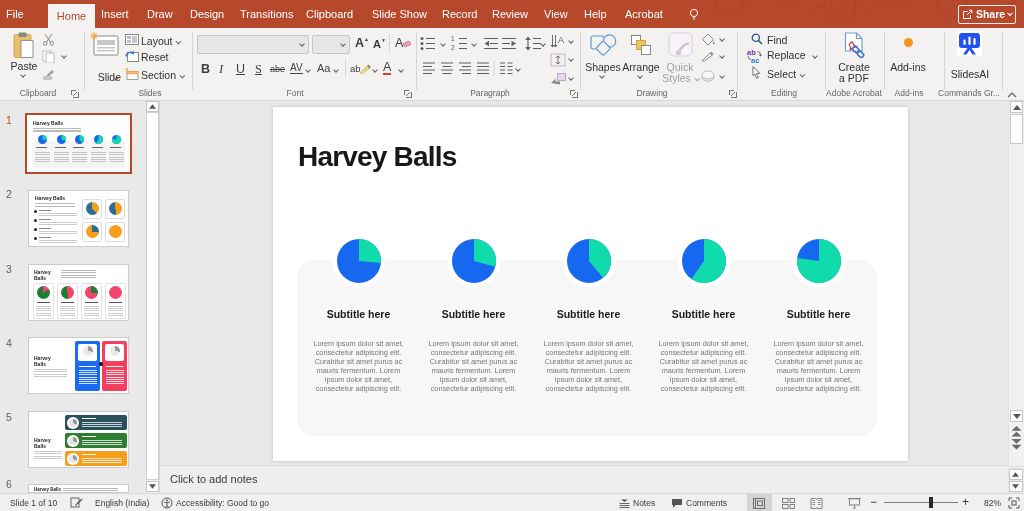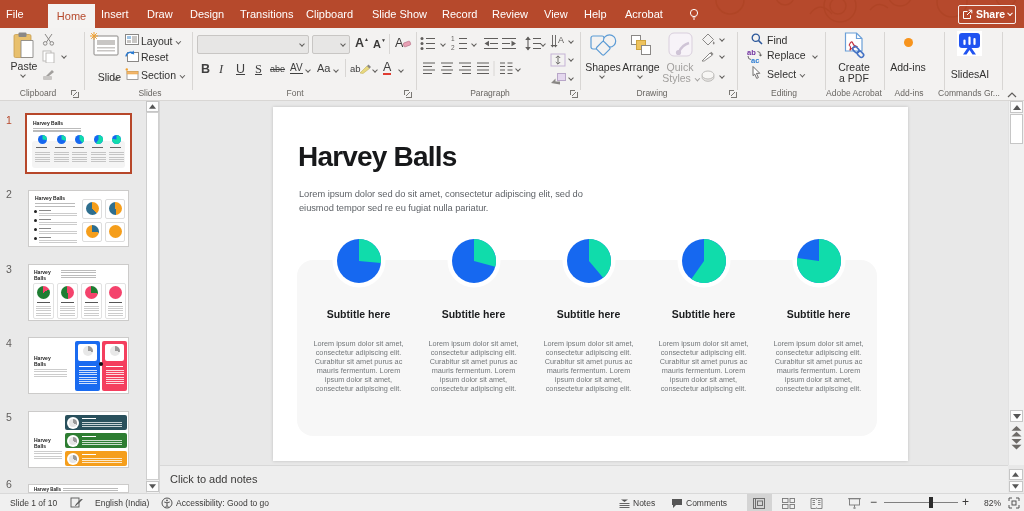--- a/index.html
+++ b/index.html
@@ -479,21 +479,20 @@
   </svg>
 <div class="abs" style="left:146px;top:112px;width:13px;height:368px;background:#fff;border:1px solid #cfcfcf;"></div>
 <div class="sbbtn" style="left:146px;top:481px;height:11px;"></div>
 <svg class="abs" style="left:149px;top:484px" width="7" height="5" viewBox="0 0 8 5">
     <path d="M0 0 L4 5 L8 0 Z" fill="#555"></path>
   </svg>
 
 <div id="main">
   <div id="slide">
     <div class="abs" style="left:25px;top:34px;font-size:28px;font-weight:bold;color:#17181a;letter-spacing:-0.8px;">Harvey Balls</div>
-    <div class="abs" style="left:26px;top:80px;font-size:9.3px;color:#5f6368;line-height:14px;letter-spacing:-0.05px;">Lorem ipsum dolor sed do sit amet, consectetur adipiscing elit, sed do<br>eiusmod tempor sed re eu fugiat nulla pariatur.</div>
     <div class="abs" style="left:24px;top:153px;width:580px;height:176px;background:#f7f7f7;border-radius:16px;"></div>
     <svg class="abs" style="left:56px;top:124px" width="60" height="60" viewBox="0 0 60 60">
         <circle cx="30" cy="30" r="26.5" fill="#fff"></circle>
         <circle cx="30" cy="30" r="22" fill="#1668f0"></circle>
         <path d="M30,30 L30,8 A22,22 0 0 1 51.92,31.92 Z" fill="#10dcab"></path>
       </svg>
     <svg class="abs" style="left:171px;top:124px" width="60" height="60" viewBox="0 0 60 60">
         <circle cx="30" cy="30" r="26.5" fill="#fff"></circle>
         <circle cx="30" cy="30" r="22" fill="#1668f0"></circle>
         <path d="M30,30 L30,8 A22,22 0 0 1 51.25,35.69 Z" fill="#10dcab"></path>

